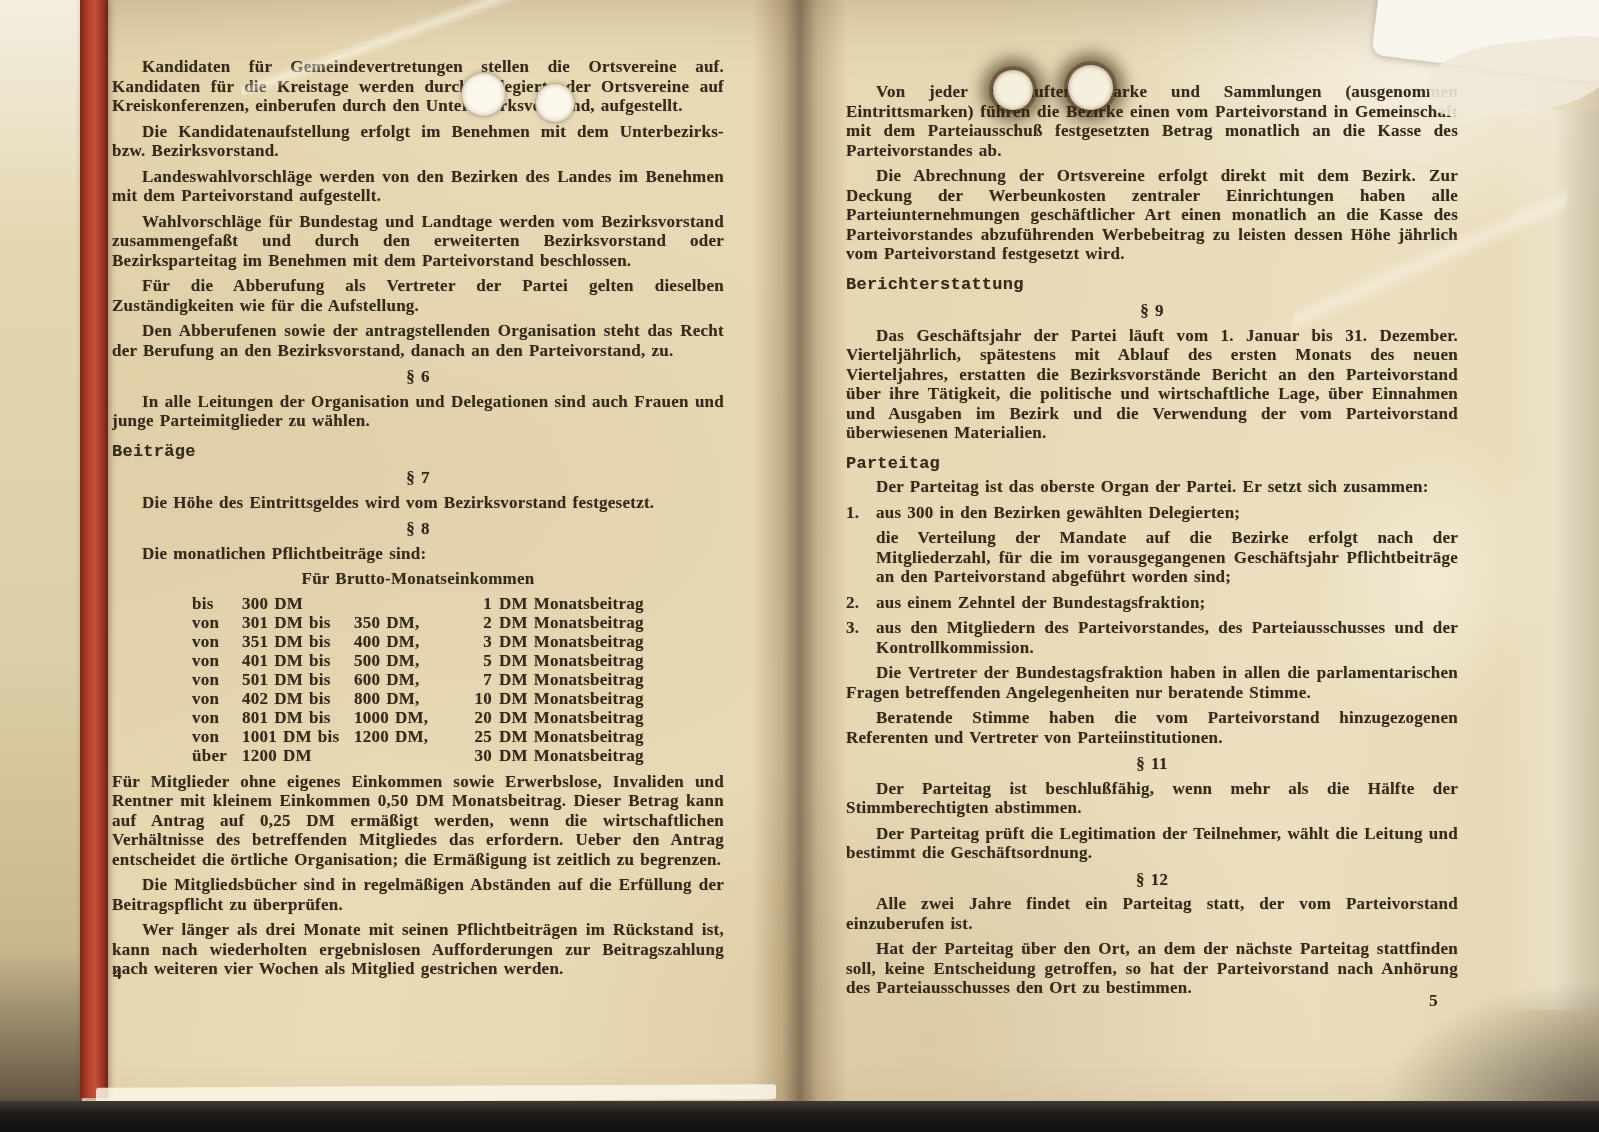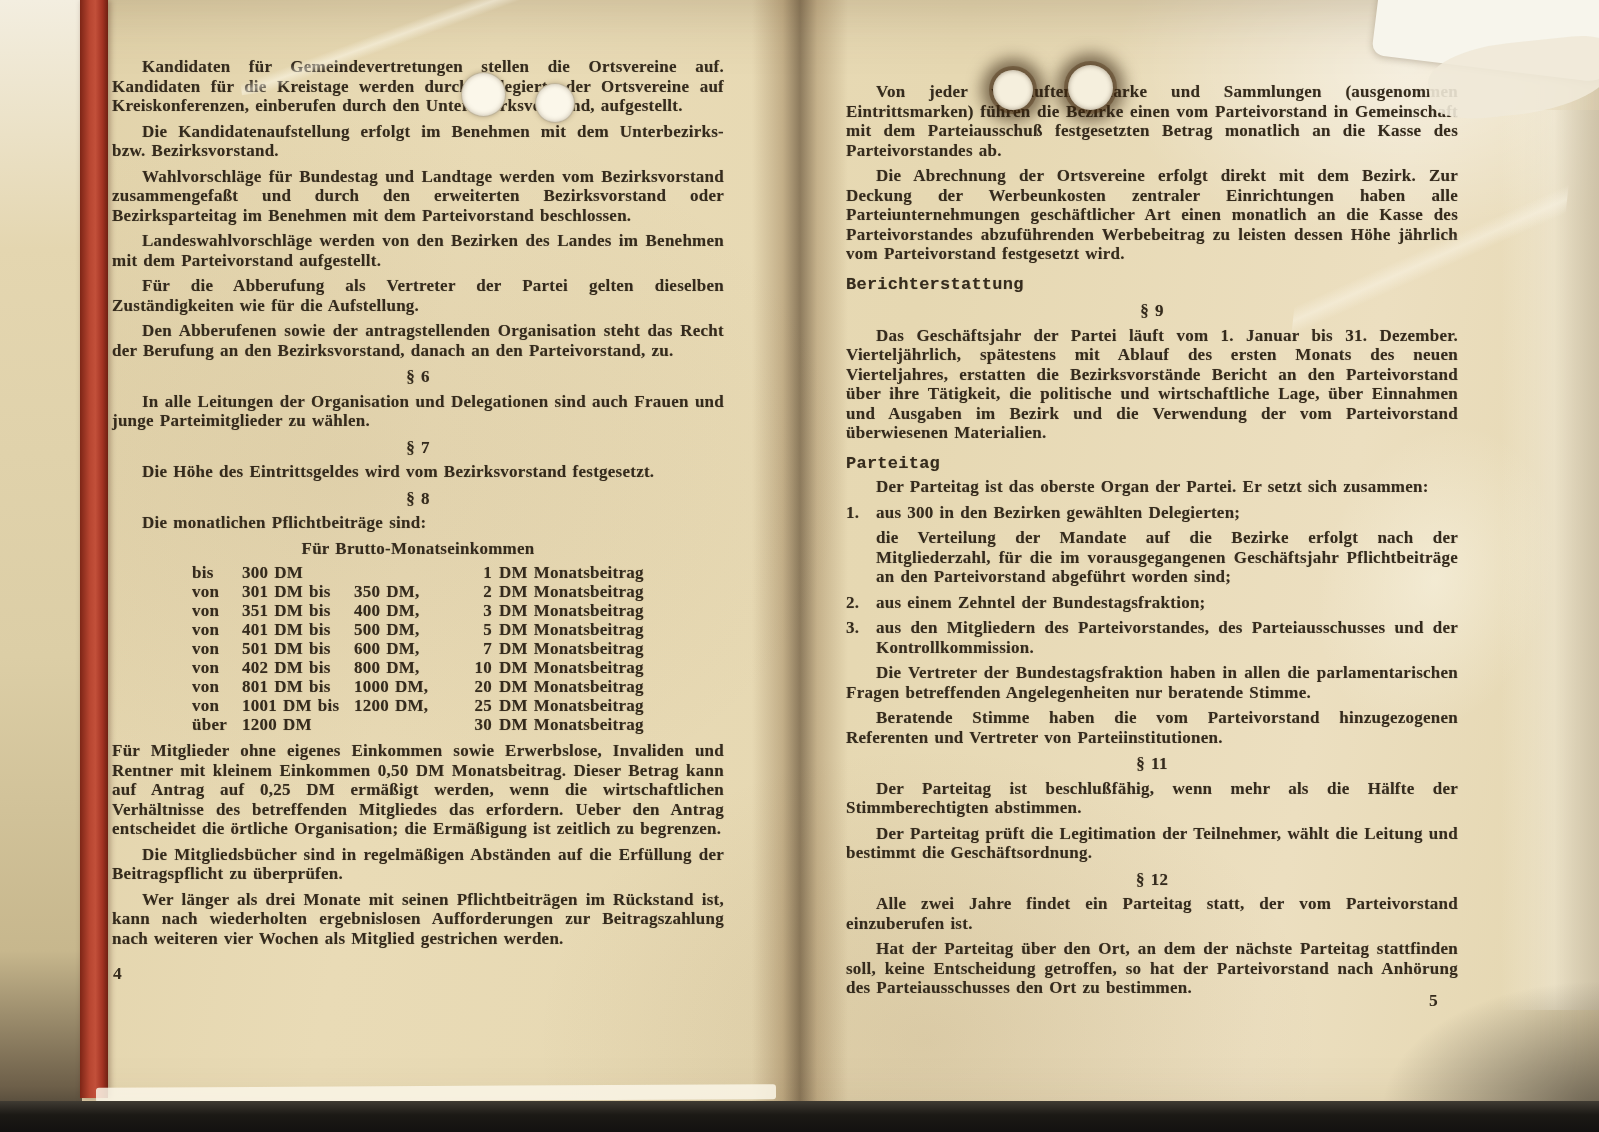--- a/index.html
+++ b/index.html
@@ -119,26 +119,27 @@
 <div class="scan">
 
   <div class="backdrop-left"></div>
   <div class="cover-red"></div>
   <div class="stain-right"></div>
 
   <div class="page page-left">
     <div class="text-col text-left">
         <div class="block para">Kandidaten für Gemeindevertretungen stellen die Ortsvereine auf. Kandidaten für die Kreistage werden durch Delegierte der Ortsvereine auf Kreiskonferenzen, einberufen durch den Unterbezirksvorstand, aufgestellt.</div>
         <div class="block para">Die Kandidatenaufstellung erfolgt im Benehmen mit dem Unterbezirks- bzw. Bezirksvorstand.</div>
+        <div class="block para">Landeswahlvorschläge werden von den Bezirken des Landes im Benehmen mit dem Parteivorstand aufgestellt.</div>
         <div class="block para">Wahlvorschläge für Bundestag und Landtage werden vom Bezirksvorstand zusammengefaßt und durch den erweiterten Bezirksvorstand oder Bezirksparteitag im Benehmen mit dem Parteivorstand beschlossen.</div>
-        <div class="block para">Landeswahlvorschläge werden von den Bezirken des Landes im Benehmen mit dem Parteivorstand aufgestellt.</div>
         <div class="block para">Für die Abberufung als Vertreter der Partei gelten dieselben Zuständigkeiten wie für die Aufstellung.</div>
         <div class="block para">Den Abberufenen sowie der antragstellenden Organisation steht das Recht der Berufung an den Bezirksvorstand, danach an den Parteivorstand, zu.</div>
         <div class="block section-mark">§ 6</div>
         <div class="block para">In alle Leitungen der Organisation und Delegationen sind auch Frauen und junge Parteimitglieder zu wählen.</div>
+        <div class="block heading">Beiträge</div>
         <div class="block section-mark">§ 7</div>
         <div class="block para">Die Höhe des Eintrittsgeldes wird vom Bezirksvorstand festgesetzt.</div>
         <div class="block section-mark">§ 8</div>
         <div class="block para">Die monatlichen Pflichtbeiträge sind:</div>
         <div class="block subheading">Für Brutto-Monatseinkommen</div>
         <div class="rate-table">
           <div class="rate-row">
             <span class="c0">bis</span>
             <span class="c1">300 DM</span>
             <span class="c2"></span>

